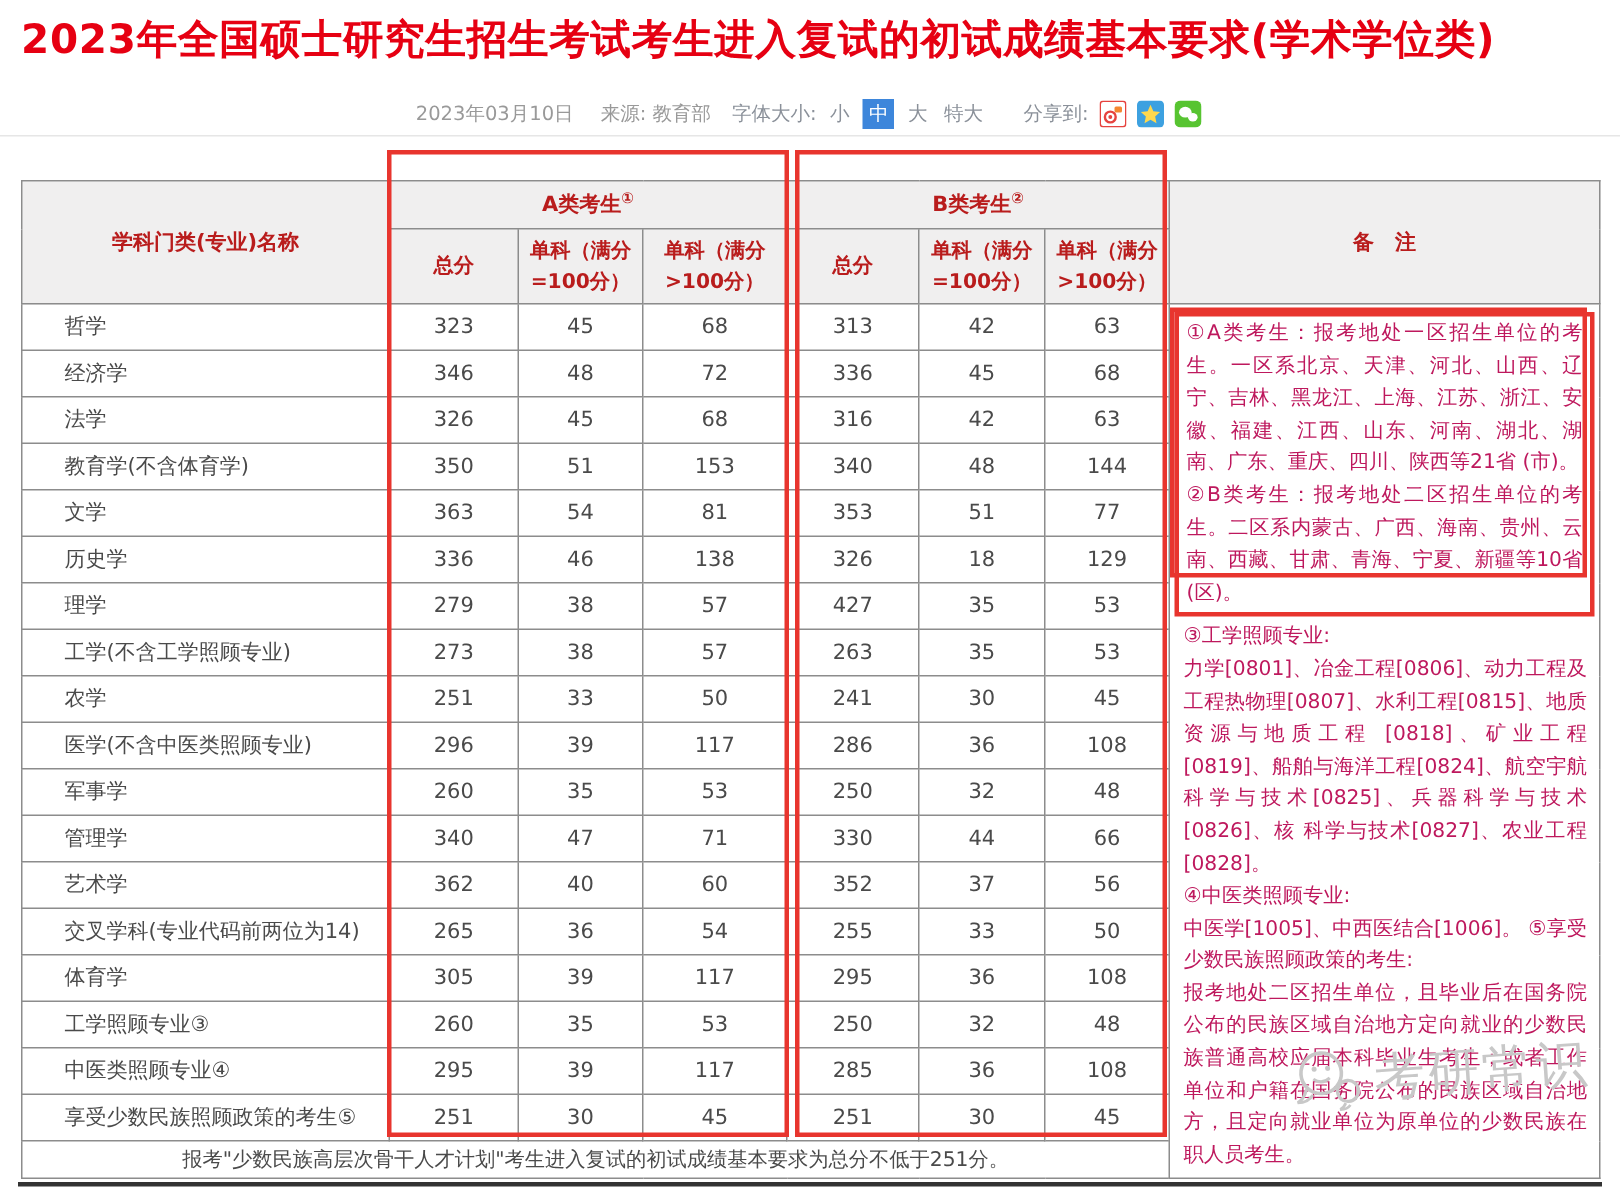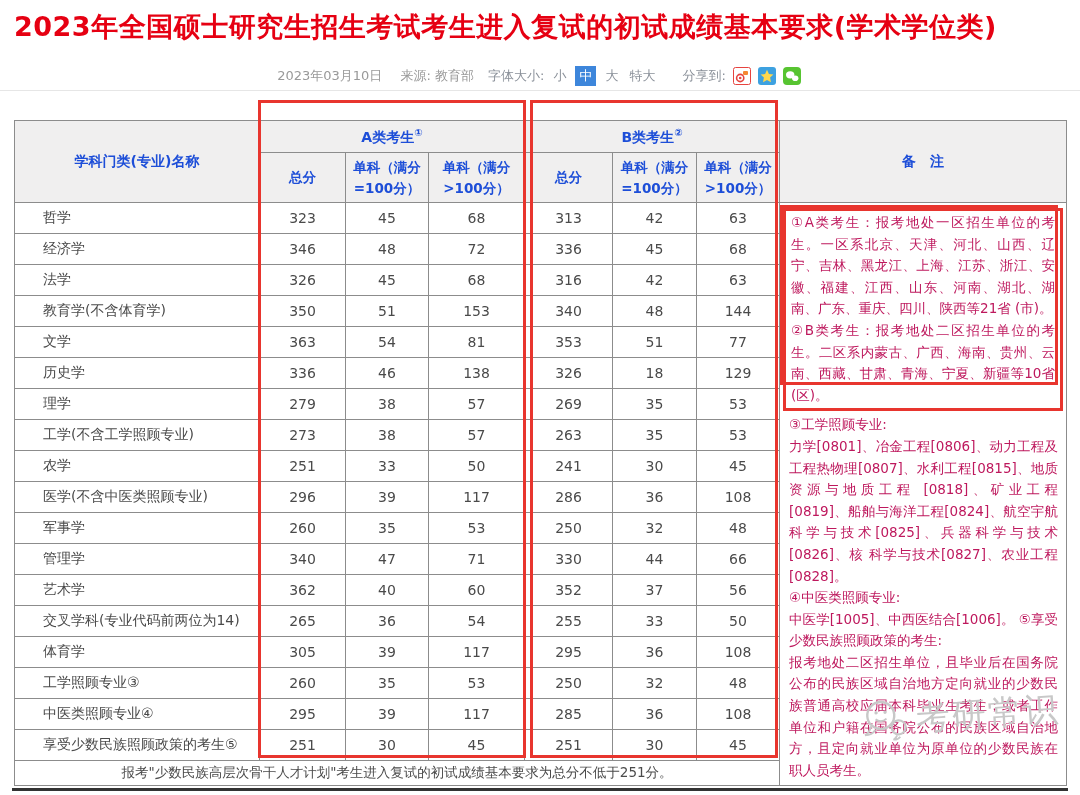--- a/index.html
+++ b/index.html
@@ -19,21 +19,21 @@
   .fs.selected { background:#3d86db; color:#fff; padding:1px 4px; }
   .share-label { margin-left:18px; }
   .share-icon { display:inline-block; width:18px; height:18px; cursor:pointer; }
 
   .sep { position:absolute; top:90px; left:0; right:0; height:1px; background:#e6e6e6; }
 
   .table-wrap { position:absolute; top:100px; left:14px; width:1052px; }
   table.data-table { border-collapse:collapse; table-layout:fixed; width:1052px;
                      margin-top:20px; font-size:14px; color:#4a4a4a; }
   .data-table th, .data-table td { border:1px solid #8c8c8c; }
-  .data-table thead th { background:#f0efef; color:#1d4ed8; font-weight:bold; font-size:14px; }
+  .data-table thead th { background:#f0efef; color:#b91c1c; font-weight:bold; font-size:14px; }
   .data-table tr.group-row { height:32px; }
   .data-table tr.sub-row { height:50px; }
   .data-table th.sub { white-space:pre-line; line-height:1.5; font-size:13.5px; }
   .data-table thead sup { font-size:10px; }
   .data-table tbody tr.data { height:29.7px; }
   .data-table tbody td { text-align:center; }
   .data-table tbody td.name { text-align:left; padding-left:28px; }
   .data-table td.remarks { vertical-align:top; text-align:left; padding:5px 8px 4px 9px;
                            font-size:13.5px; line-height:1.6; color:#be185d; }
   .remarks p { text-align:justify; margin:0; }
@@ -194,21 +194,21 @@
             <td>138</td>
             <td>326</td>
             <td>18</td>
             <td>129</td>
           </tr>
           <tr class="data">
             <td class="name">理学</td>
             <td>279</td>
             <td>38</td>
             <td>57</td>
-            <td>269</td>
+            <td>427</td>
             <td>35</td>
             <td>53</td>
           </tr>
           <tr class="data">
             <td class="name">工学(不含工学照顾专业)</td>
             <td>273</td>
             <td>38</td>
             <td>57</td>
             <td>263</td>
             <td>35</td>

